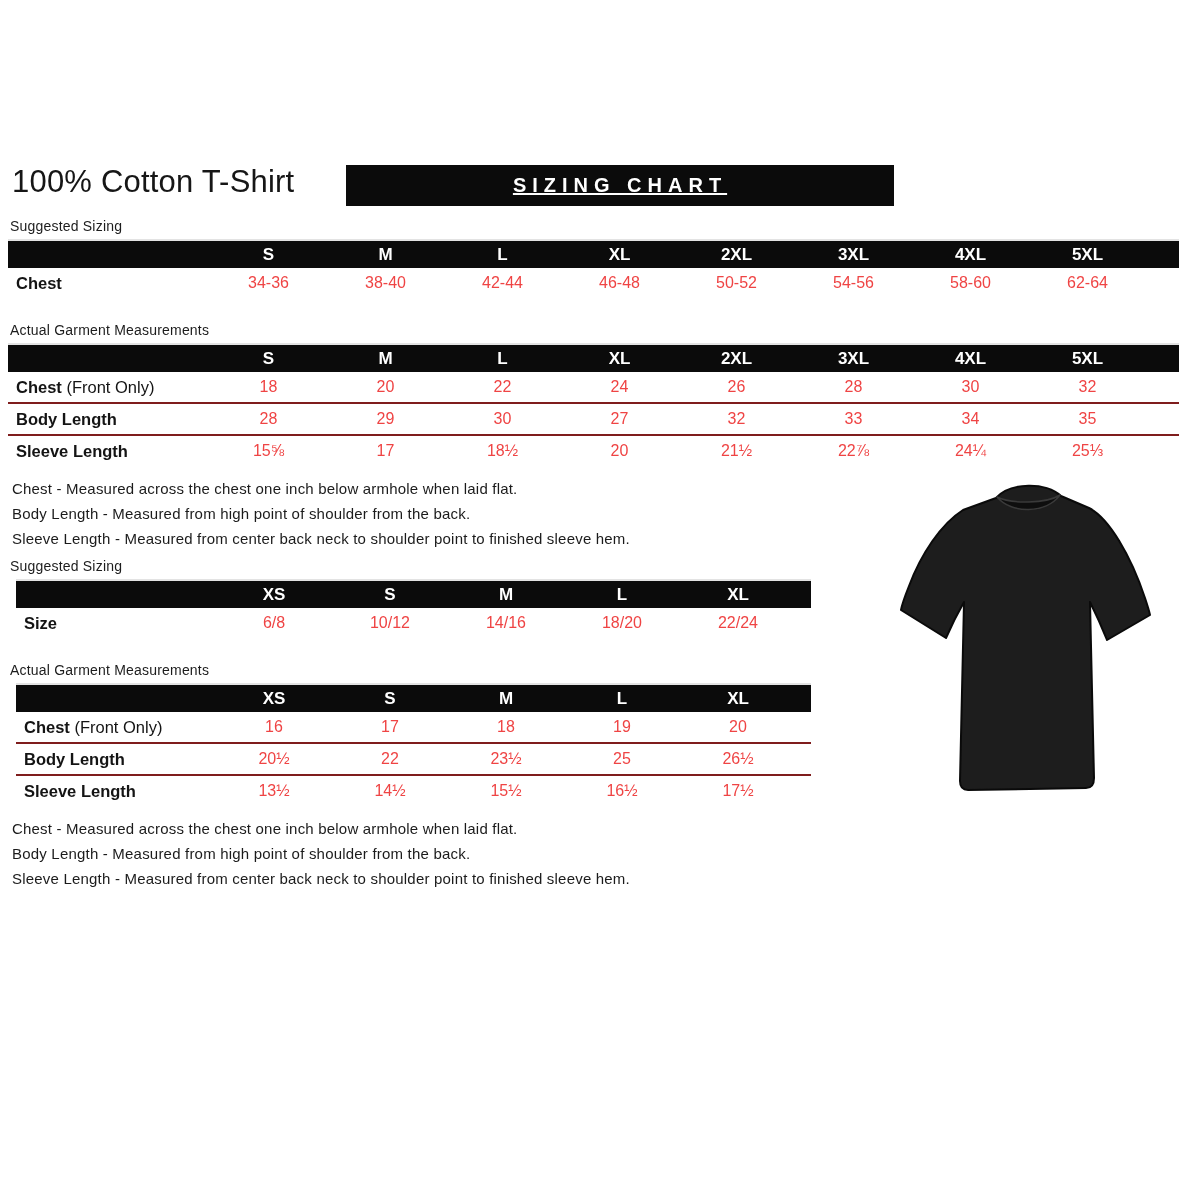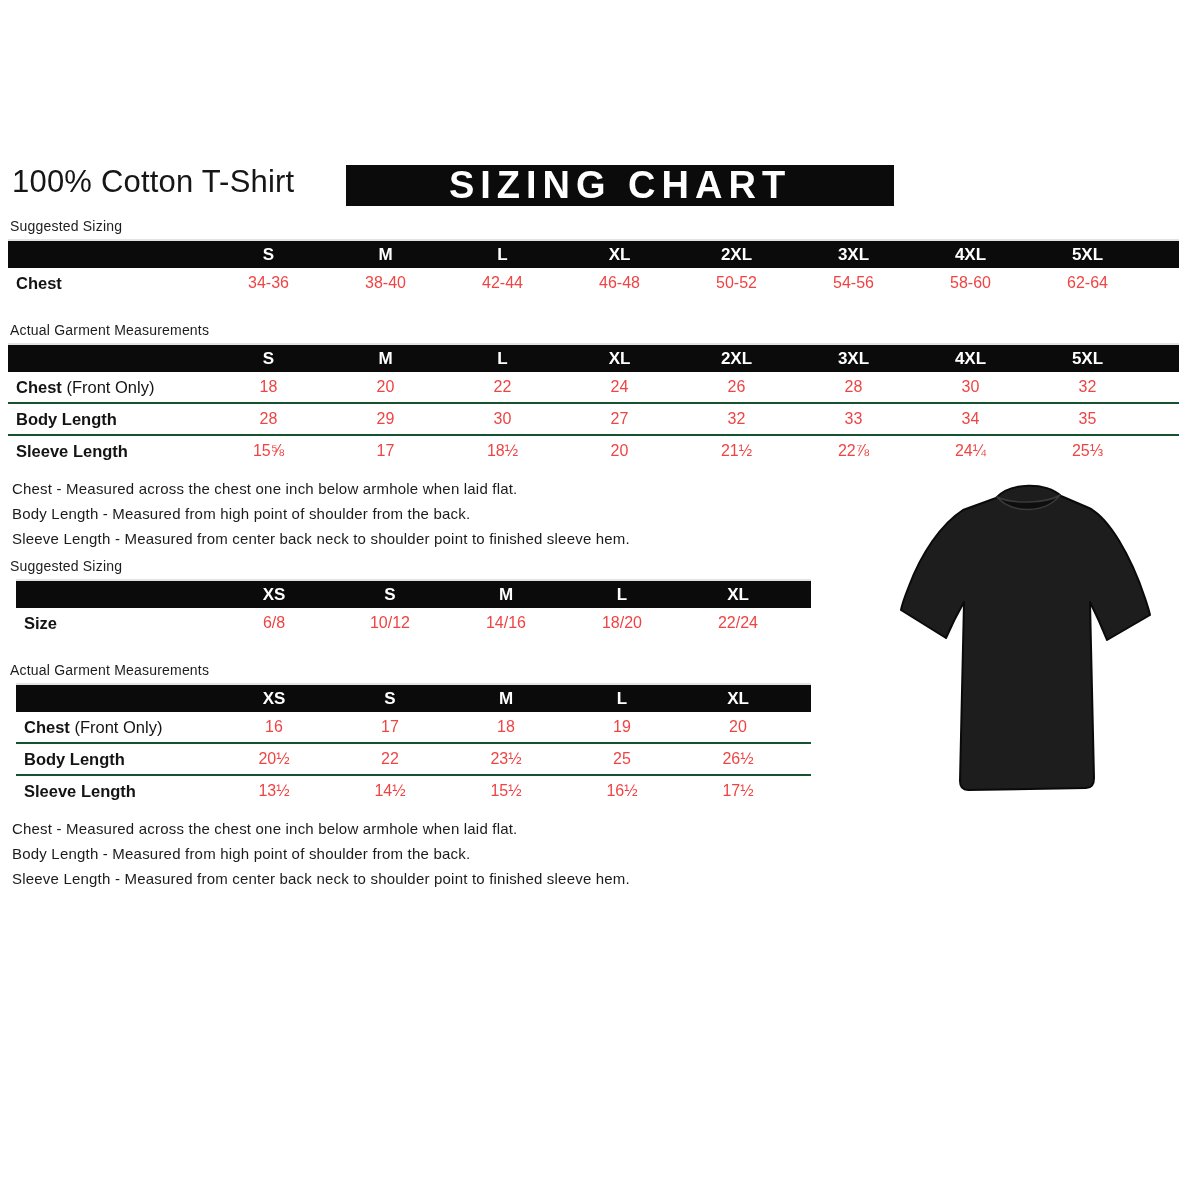--- a/index.html
+++ b/index.html
@@ -36,25 +36,26 @@
     color: #161616;
   }
   .banner {
     position: absolute;
     left: 338px;
     top: 1px;
     width: 548px;
     height: 41px;
     background: #0b0b0b;
     color: #ffffff;
-    font-size: 38px;
+    font-size: 20px;
     font-weight: 700;
     letter-spacing: 6px;
     text-align: center;
     line-height: 41px;
+    text-decoration: underline;
   }
   .section-label {
     font-size: 14px;
     color: #1c1c1c;
     margin: 10px 0 5px 2px;
     letter-spacing: 0.2px;
   }
   .mt-lg { margin-top: 24px; }
   table {
     border-collapse: collapse;
@@ -92,21 +93,21 @@
   }
   tbody td {
     text-align: center;
     font-size: 16px;
     font-weight: 400;
     height: 30px;
     padding: 0;
     color: #ef4444;
   }
   table.lined tbody tr + tr {
-    border-top: 2px solid #14532d;
+    border-top: 2px solid #7f1d1d;
   }
   .notes {
     margin: 14px 0 0 4px;
   }
   .notes p {
     margin: 0 0 7px 0;
     font-size: 15px;
     line-height: 18px;
     letter-spacing: 0.2px;
     color: #1b1b1b;

